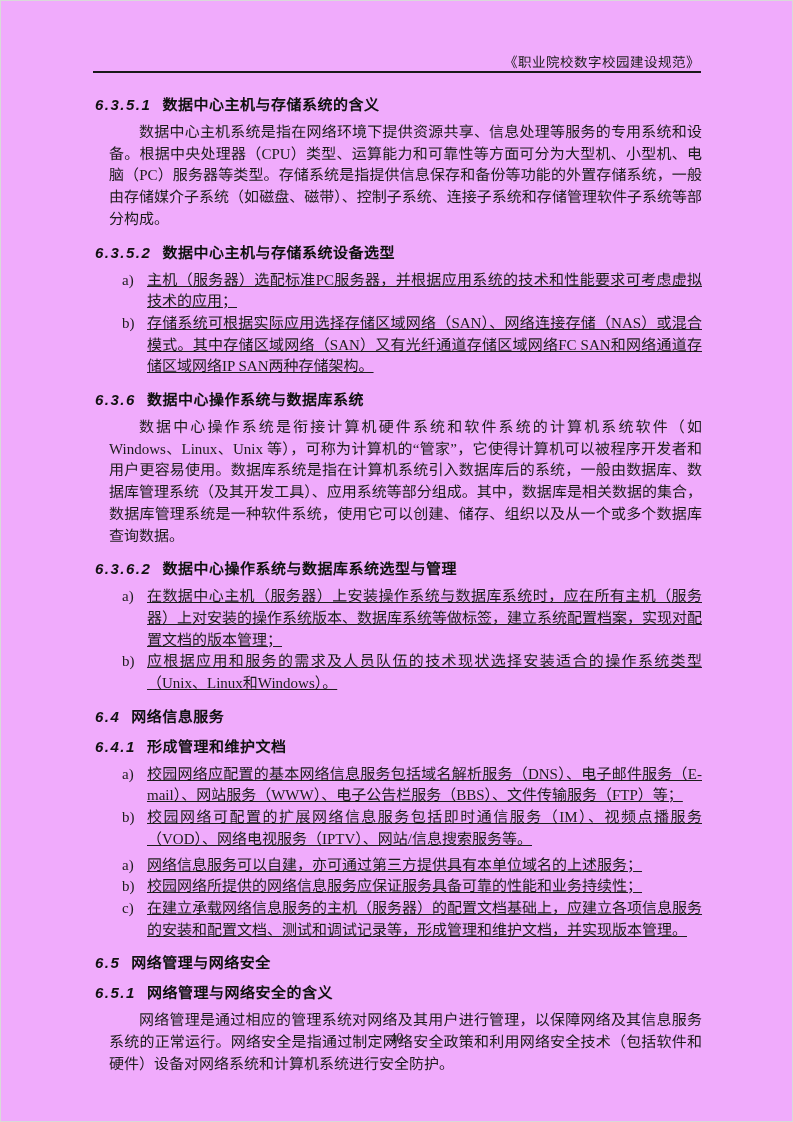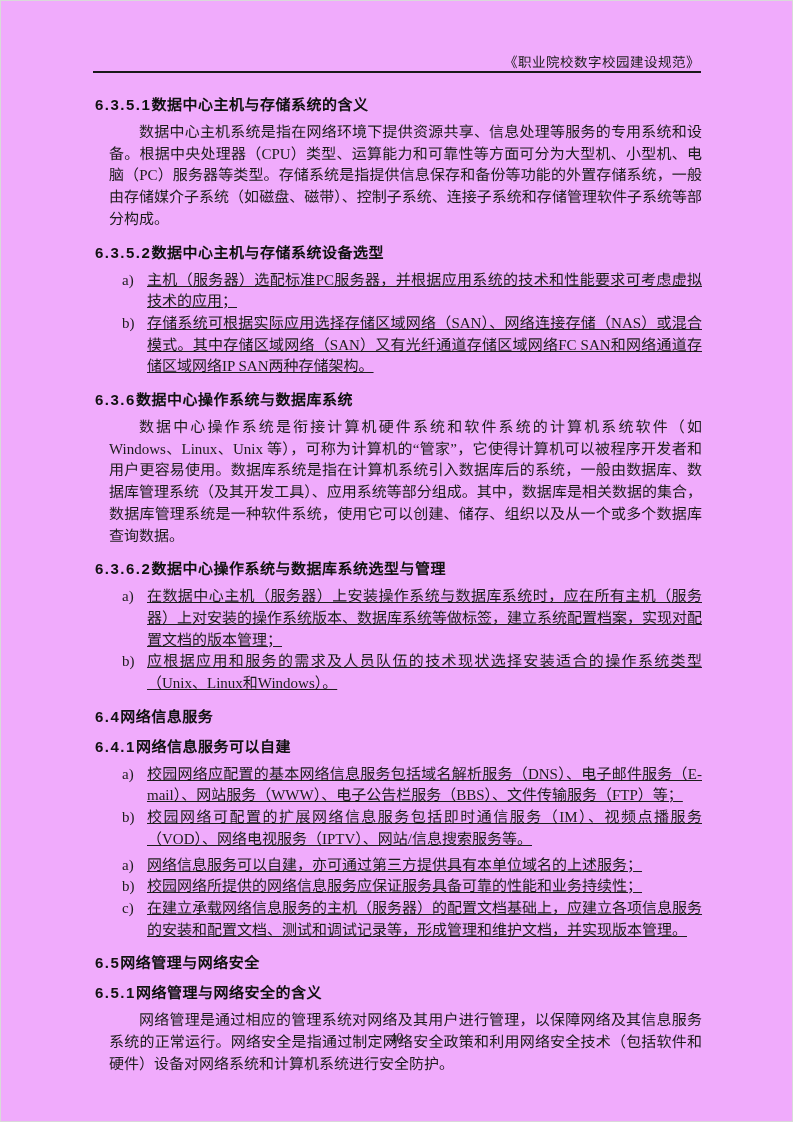--- a/index.html
+++ b/index.html
@@ -52,21 +52,23 @@
     line-height: 17px;
     margin: 13px 0 9px 0;
     color: #111;
     white-space: nowrap;
   }
   .doc-heading.first {
     margin-top: 9px;
   }
   .h-num {
     letter-spacing: 1.5px;
+    margin-right: 11px;
     font-weight: 600;
+    font-style: italic;
   }
   .h-title {
     letter-spacing: 0.5px;
   }
   .para {
     margin: 0 0 4px 14px;
     text-indent: 2em;
     text-align: justify;
     color: #1c1c1c;
   }
@@ -148,21 +150,21 @@
         <span class="li-label">b)</span>
         <span class="li-text">应根据应用和服务的需求及人员队伍的技术现状选择安装适合的操作系统类型（Unix、Linux和Windows）。</span>
       </div>
     </div>
 
     <div class="doc-heading">
       <span class="h-num">6.4</span><span class="h-title">网络信息服务</span>
     </div>
 
     <div class="doc-heading">
-      <span class="h-num">6.4.1</span><span class="h-title">网络信息服务可以自建</span>
+      <span class="h-num">6.4.1</span><span class="h-title">形成管理和维护文档</span>
     </div>
 
     <div class="abc-list">
       <div class="abc-item">
         <span class="li-label">a)</span>
         <span class="li-text">校园网络应配置的基本网络信息服务包括域名解析服务（DNS）、电子邮件服务（E-mail）、网站服务（WWW）、电子公告栏服务（BBS）、文件传输服务（FTP）等；</span>
       </div>
       <div class="abc-item">
         <span class="li-label">b)</span>
         <span class="li-text">校园网络可配置的扩展网络信息服务包括即时通信服务（IM）、视频点播服务（VOD）、网络电视服务（IPTV）、网站/信息搜索服务等。</span>

